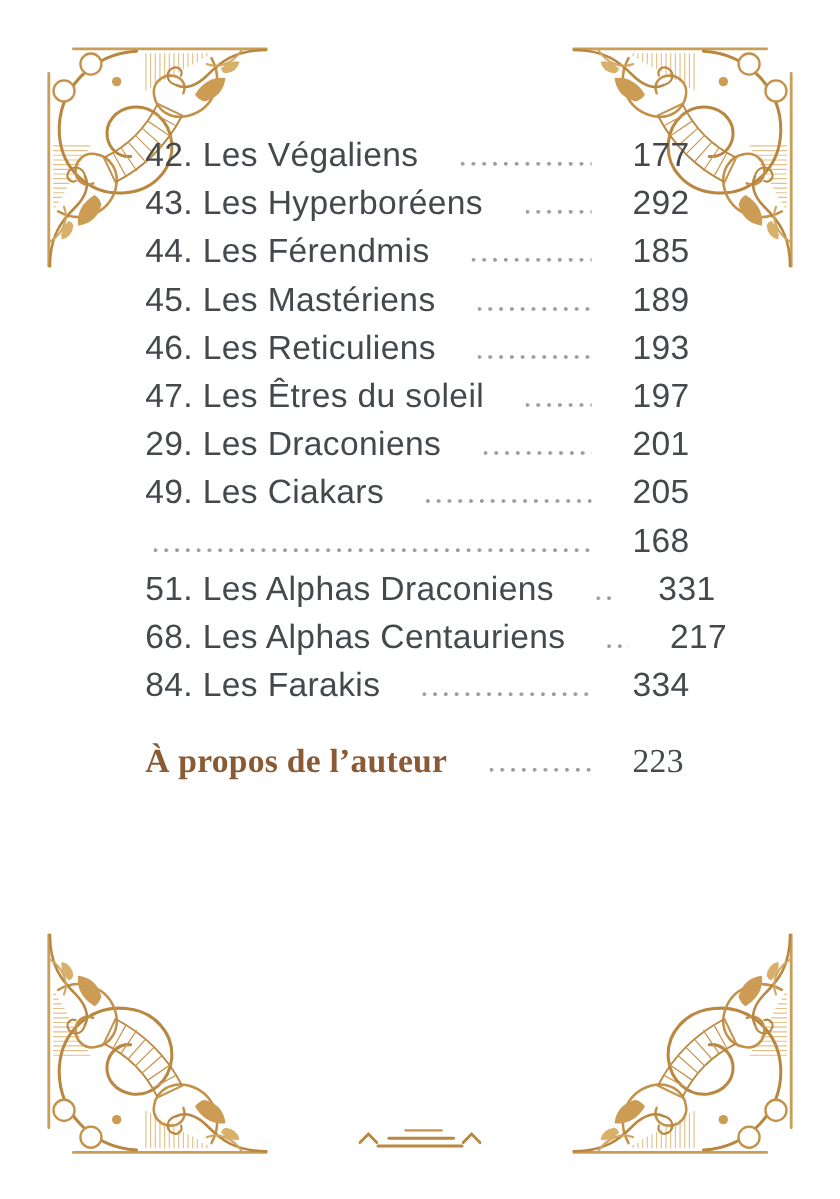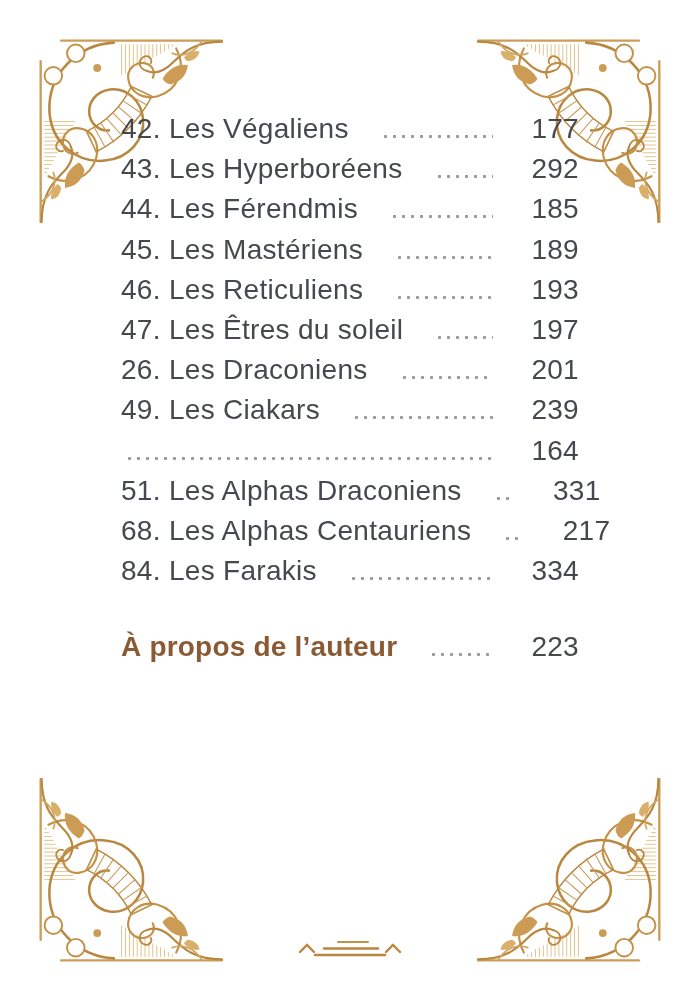--- a/index.html
+++ b/index.html
@@ -20,22 +20,22 @@
   .toc-row{
     display:flex;align-items:baseline;height:40.2px;
     font-size:28px;color:#45494d;letter-spacing:0.3px;gap:28px;
   }
   .toc-row .label{white-space:nowrap;}
   .toc-row .leader{
     flex:1 1 auto;height:3px;margin:0 6px 0 7px;min-width:18px;
     background-image:radial-gradient(circle at 1.5px 1.5px,#9b9b9b 1.35px,rgba(255,255,255,0) 1.8px);
     background-size:9px 3px;background-repeat:repeat-x;background-position:left bottom;
   }
-  .toc-row .pg{white-space:nowrap;min-width:52px;text-align:right;}
-  .author-row{margin-top:36px;}
+  .toc-row .pg{white-space:nowrap;min-width:52px;}
+  .author-row{margin-top:24px;font-family:Liberation Serif, serif;}
   .author-row .label{font-weight:bold;color:#8a5a34;letter-spacing:0.2px;}
 </style>
 </head>
 <body>
 
 <svg width="0" height="0" style="position:absolute" aria-hidden="true">
   <defs>
     <g id="corner-ornament" fill="none" stroke="#c09050" stroke-width="2" stroke-linecap="round">
 
       <path d="M34,13 H199" stroke="#c99e58" stroke-width="2.4"></path>
@@ -149,32 +149,32 @@
       <span class="label">46. Les Reticuliens</span>
       <span class="leader"></span>
       <span class="pg">193</span>
     </div>
     <div class="toc-row">
       <span class="label">47. Les Êtres du soleil</span>
       <span class="leader"></span>
       <span class="pg">197</span>
     </div>
     <div class="toc-row">
-      <span class="label">26. Les Draconiens</span>
+      <span class="label">29. Les Draconiens</span>
       <span class="leader"></span>
       <span class="pg">201</span>
     </div>
     <div class="toc-row">
       <span class="label">49. Les Ciakars</span>
       <span class="leader"></span>
-      <span class="pg">239</span>
-    </div>
-    <div class="toc-row">
-      <span class="leader"></span>
-      <span class="pg">164</span>
+      <span class="pg">205</span>
+    </div>
+    <div class="toc-row">
+      <span class="leader"></span>
+      <span class="pg">168</span>
     </div>
     <div class="toc-row">
       <span class="label">51. Les Alphas Draconiens</span>
       <span class="leader"></span>
       <span class="pg">331</span>
     </div>
     <div class="toc-row">
       <span class="label">68. Les Alphas Centauriens</span>
       <span class="leader"></span>
       <span class="pg">217</span>

